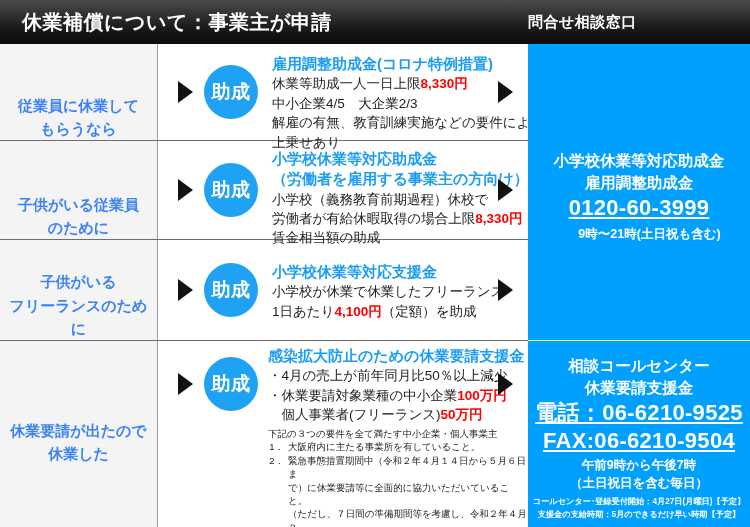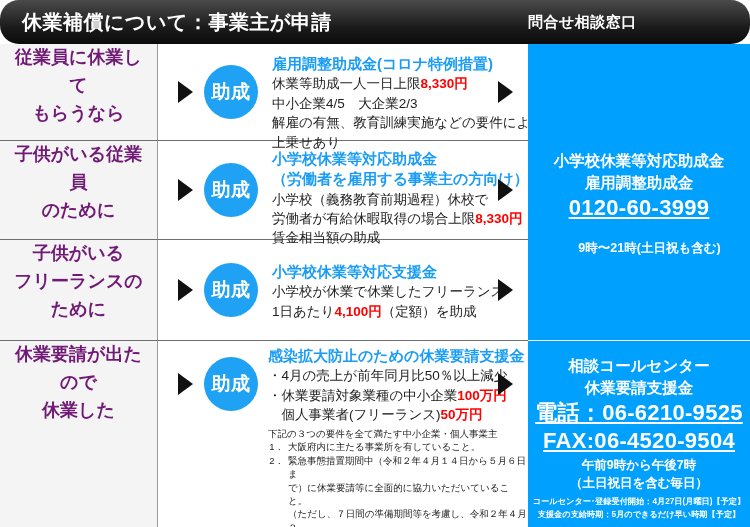--- a/index.html
+++ b/index.html
@@ -8,21 +8,20 @@
     background:#ffffff;
     font-family:"Liberation Sans","DejaVu Sans",sans-serif;
   }
   #page { position:relative; width:750px; height:527px; background:#fff; }
 
   
   .header {
     position:absolute; left:0; top:0; width:750px; height:44px;
     background:linear-gradient(180deg,#4a4a4a 0%,#2e2e2e 38%,#1b1b1b 62%,#0b0b0b 100%);
     color:#fff;
-    border-radius:19px;
   }
   .header-title {
     position:absolute; left:22px; top:50%; transform:translateY(-50%);
     font-size:20px; font-weight:bold; letter-spacing:.5px; white-space:nowrap;
   }
   .header-right {
     position:absolute; left:528px; width:222px; top:50%; transform:translateY(-50%);
     text-align:left; font-size:15px; font-weight:bold; letter-spacing:.5px;
   }
 
@@ -32,22 +31,22 @@
     background:#f4f4f4; border-right:1px solid #9a9a9a;
   }
   .mid-col {
     position:absolute; left:158px; top:44px; width:370px; height:483px; background:#fff;
   }
   .hline { position:absolute; left:0; width:528px; height:1px; background:#6e6e6e; }
 
   
   .rowlabel {
     position:absolute; left:0; width:157px;
-    display:flex; align-items:flex-start; justify-content:center;
-    text-align:center; font-size:18px; font-weight:bold; color:#701a75;
+    display:flex; align-items:flex-end; justify-content:center;
+    text-align:center; font-size:15px; font-weight:bold; color:#3b82f6;
     line-height:1.55; padding:0 6px;
   }
   .rowbody { position:absolute; left:158px; width:370px; }
 
   
   .tri {
     position:absolute; width:0; height:0;
     border-top:11px solid transparent; border-bottom:11px solid transparent;
     border-left:15px solid #111;
   }
@@ -193,32 +192,32 @@
       </ul>
     </div>
     <div class="tri" style="left:340px; top:32px;"></div>
   </div>
 
   <div class="bluepanel bp-a">
     <div style="position:absolute; left:0; width:222px; top:106px;">
       <div class="bp-line bp-head">小学校休業等対応助成金</div>
       <div class="bp-line bp-head">雇用調整助成金</div>
       <div class="bp-line bp-tel">0120-60-3999</div>
-      <div class="bp-line bp-hours" style="margin-top:18px;padding-left:21px;">9時〜21時(土日祝も含む)</div>
+      <div class="bp-line bp-hours" style="margin-top:4px;padding-left:21px;">9時〜21時(土日祝も含む)</div>
     </div>
   </div>
 
   <div class="bp-gap"></div>
 
   <div class="bluepanel bp-b">
     <div style="position:absolute; left:0; width:222px; top:14px;">
       <div class="bp-line bp-head">相談コールセンター</div>
       <div class="bp-line bp-head">休業要請支援金</div>
       <div class="bp-line bp-tel">電話：06-6210-9525</div>
-      <div class="bp-line bp-tel">FAX:06-4520-9504</div>
+      <div class="bp-line bp-tel">FAX:06-6210-9504</div>
       <div class="bp-line bp-hours" style="margin-top:2px;">午前9時から午後7時</div>
       <div class="bp-line bp-hours">（土日祝日を含む毎日）</div>
       <div class="bp-tiny" style="margin-top:4px;">コールセンター･登録受付開始：4月27日(月曜日)【予定】</div>
       <div class="bp-tiny">支援金の支給時期：5月のできるだけ早い時期【予定】</div>
     </div>
   </div>
 
 </div>
 
 </body></html>

